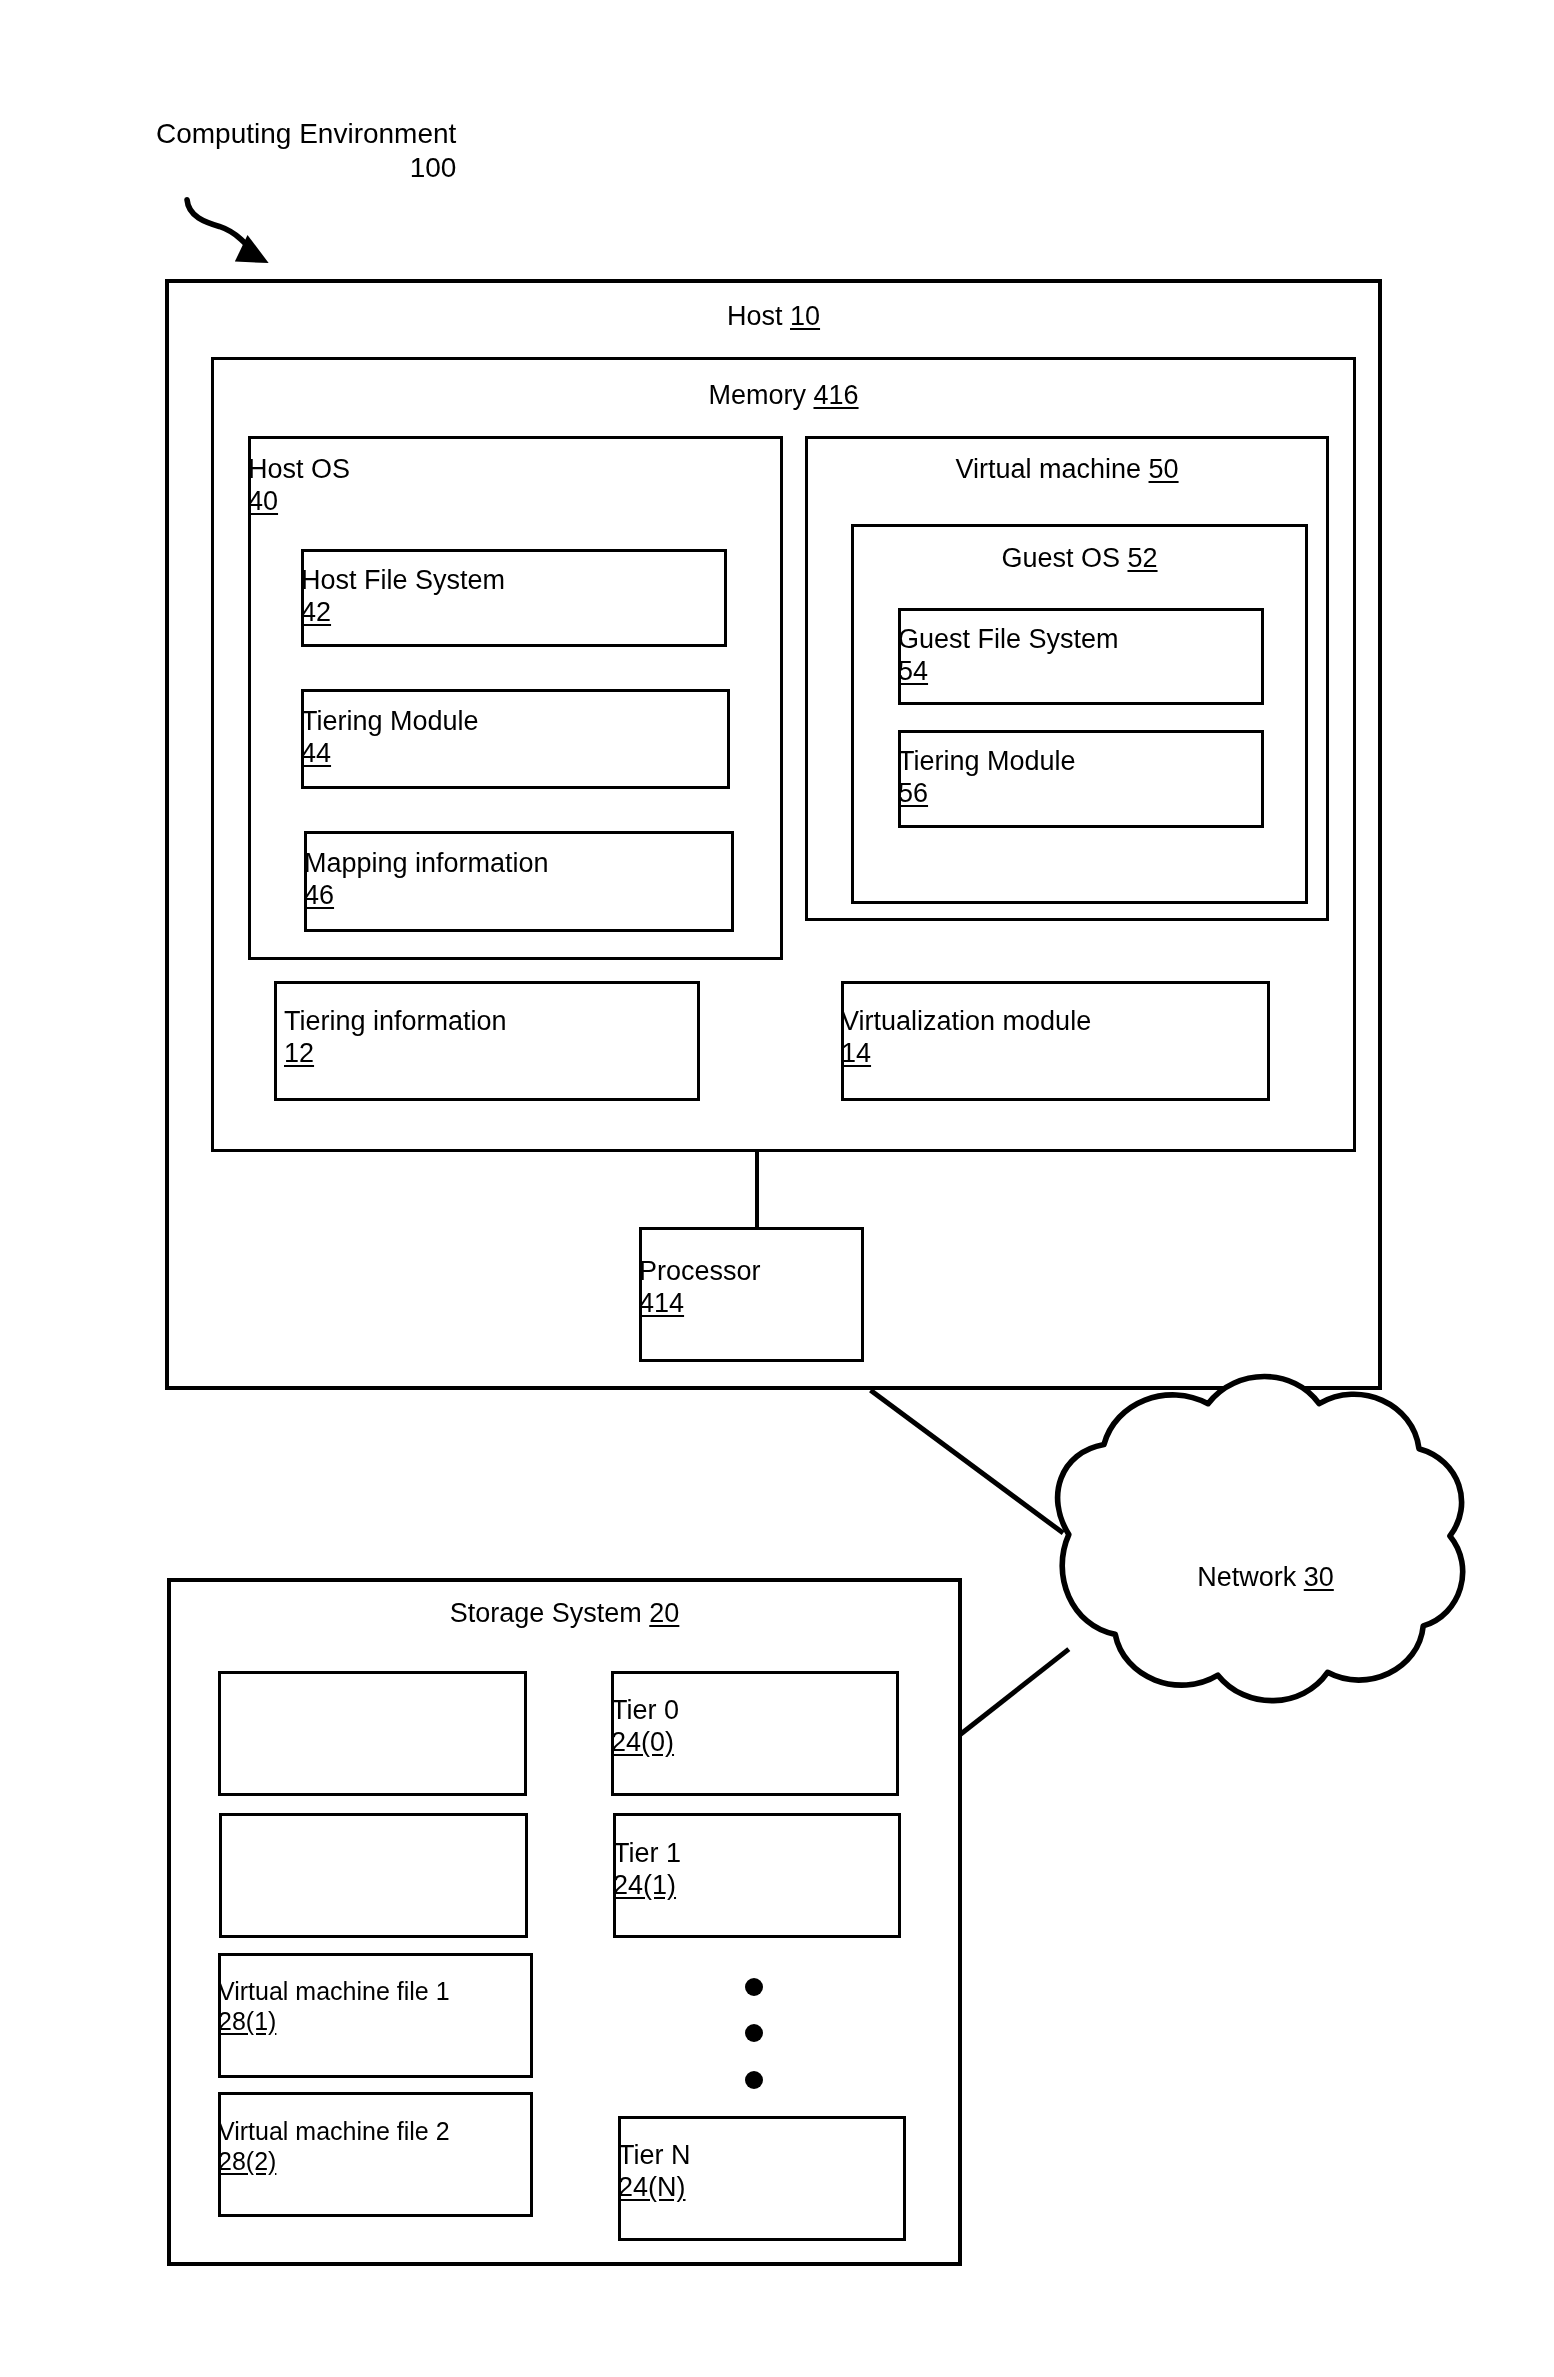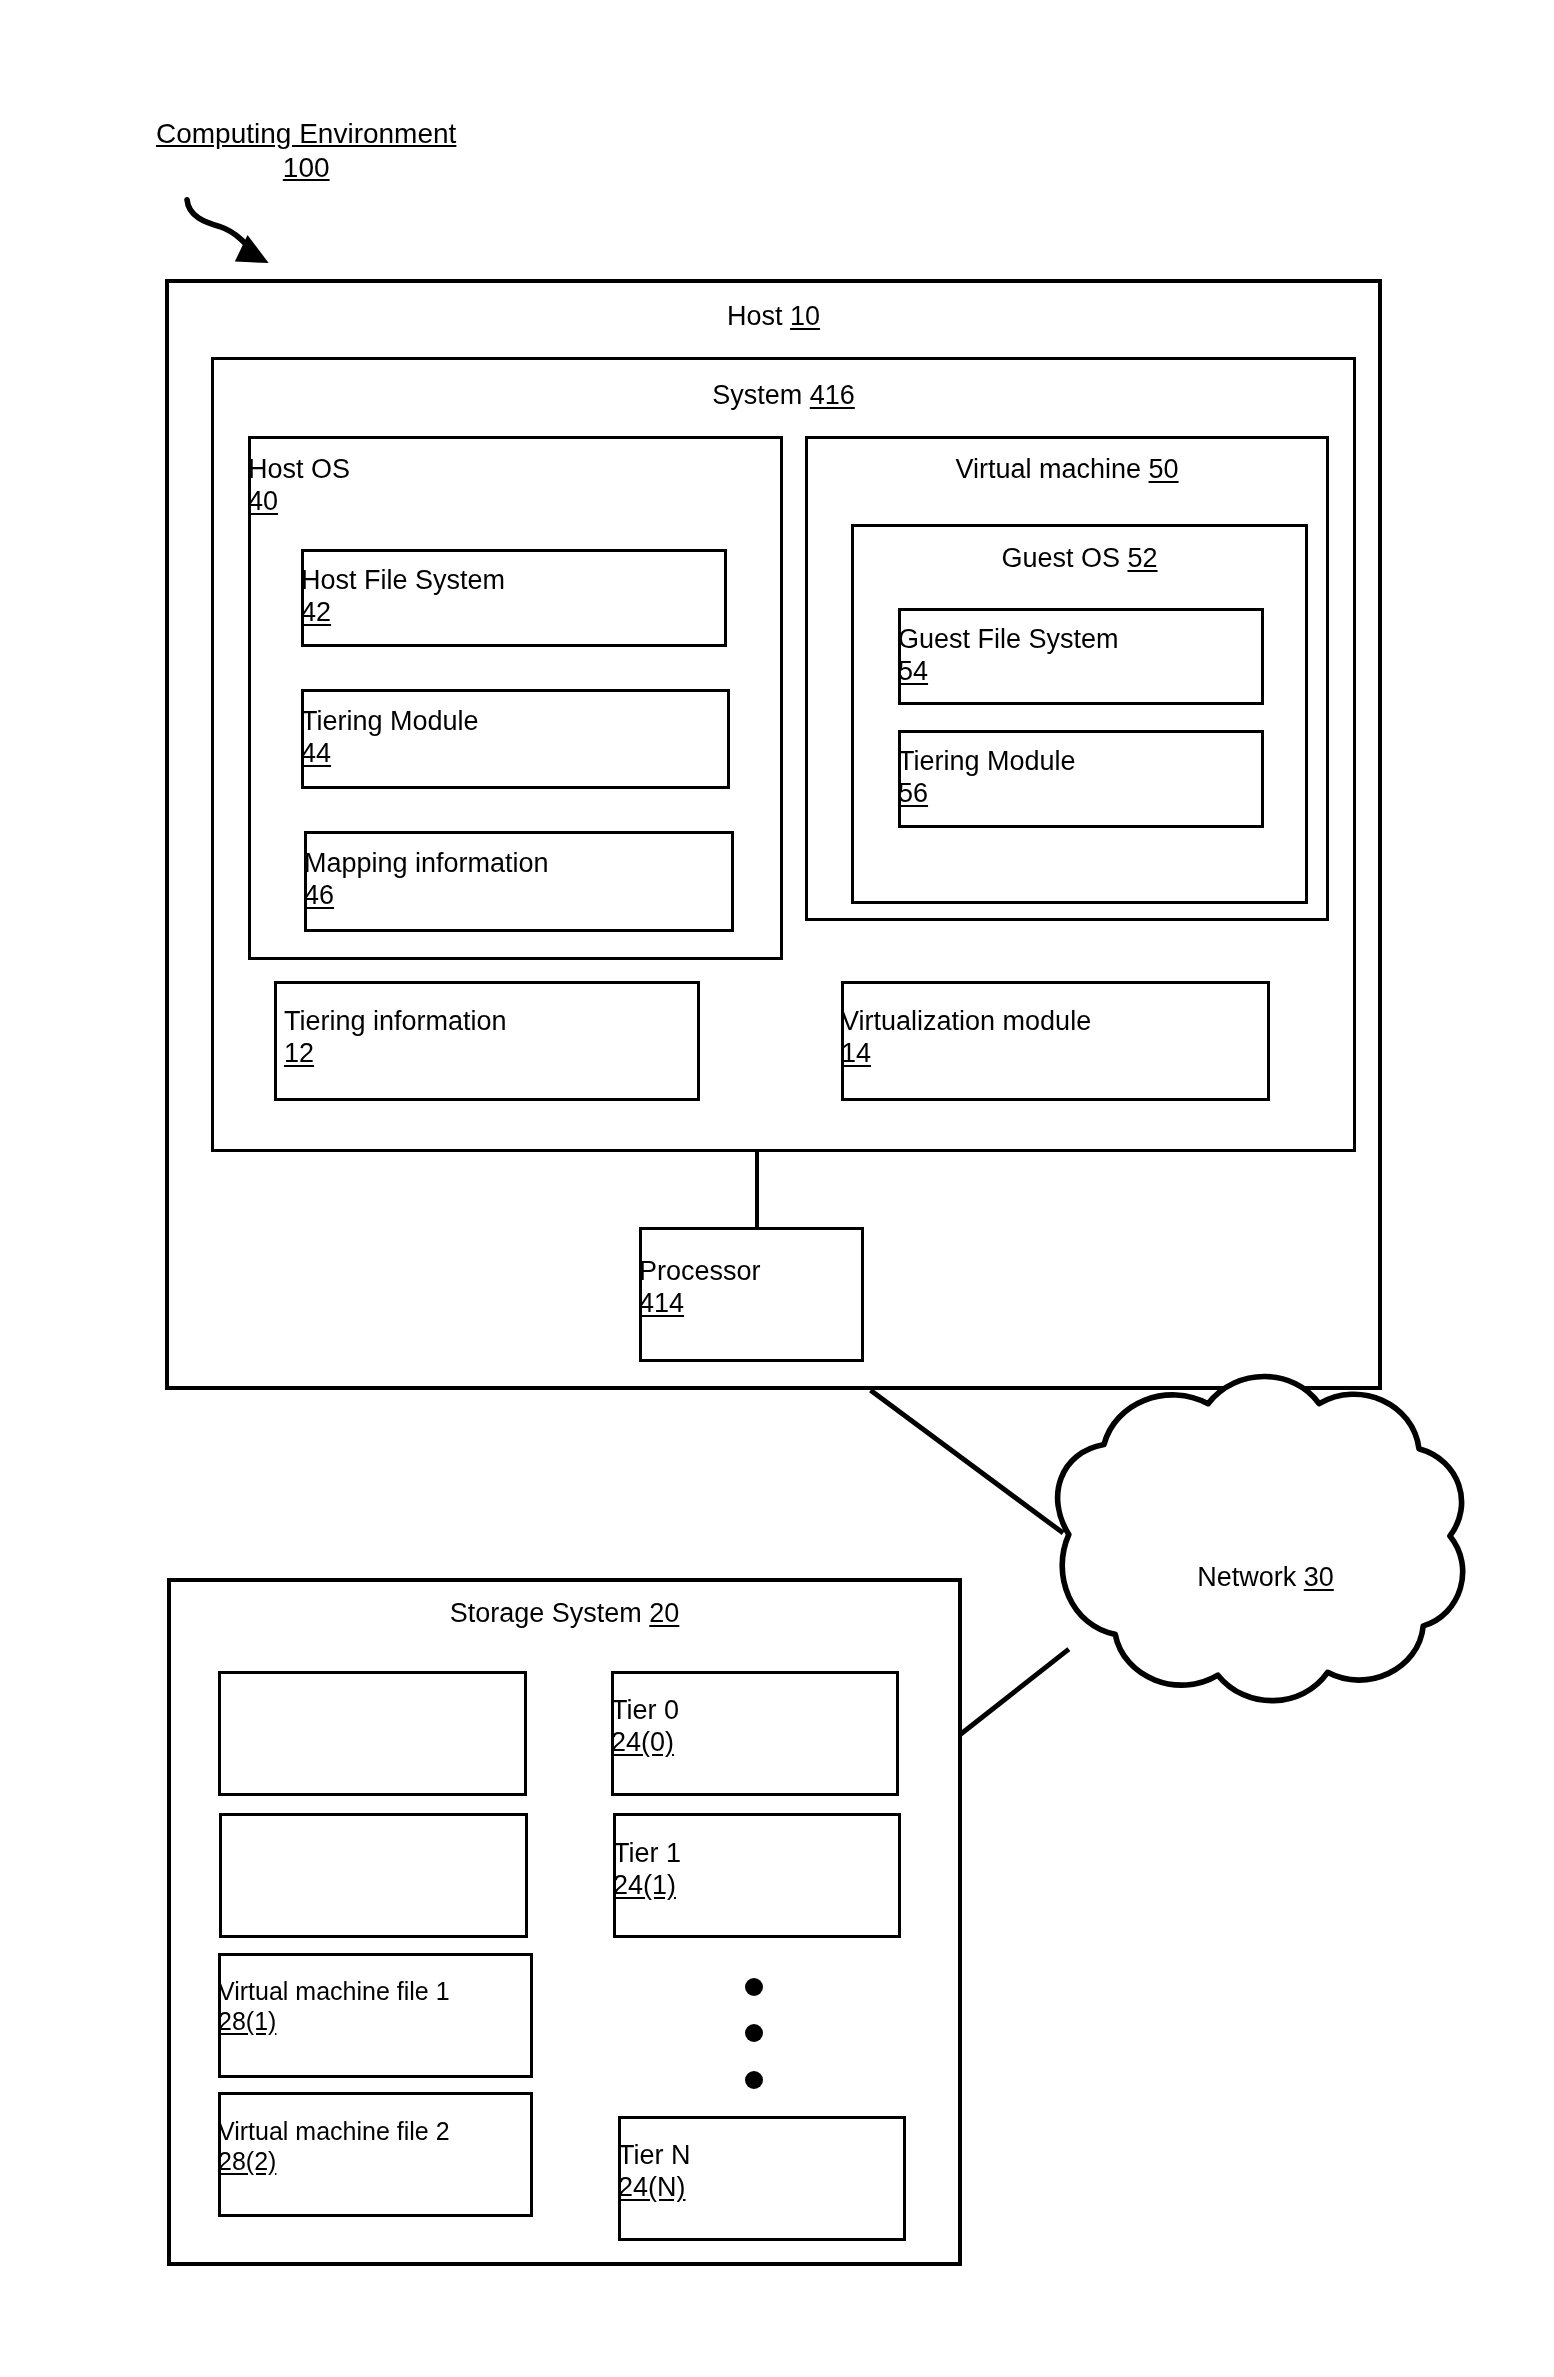--- a/index.html
+++ b/index.html
@@ -76,22 +76,21 @@
     height: 18.3px;
     border-radius: 50%;
     background: #000;
   }
 
   .callout {
     position: absolute;
     font-size: 28px;
     line-height: 1.22;
     white-space: nowrap;
-    text-align: center;
-    text-decoration: underline;
+    text-align: right;
   }
 </style>
 </head>
 <body>
 
 <div id="canvas">
 
   <div class="callout" style="left:156px; top:117px;">
     <span>Computing Environment</span><br>
     <span>100</span>
@@ -103,21 +102,21 @@
   </svg>
 
   <div class="box outer" style="left:165px; top:279px; width:1217px; height:1111px;"></div>
   <div class="hdr" style="left:165px; top:301px; width:1217px;">
     <span>Host</span>
     <span class="ref">10</span>
   </div>
 
   <div class="box" style="left:211px; top:357px; width:1145px; height:795px;"></div>
   <div class="hdr" style="left:211px; top:380px; width:1145px;">
-    <span>System</span>
+    <span>Memory</span>
     <span class="ref">416</span>
   </div>
 
   <div class="box" style="left:248px; top:436px; width:535px; height:524px;"></div>
   <div class="lbl two-line" style="left:248px; top:454px; width:535px;">
     <span class="l1">Host OS</span>
     <span class="l2 ref">40</span>
   </div>
 
   <div class="box" style="left:301px; top:549px; width:426px; height:98px;"></div>

